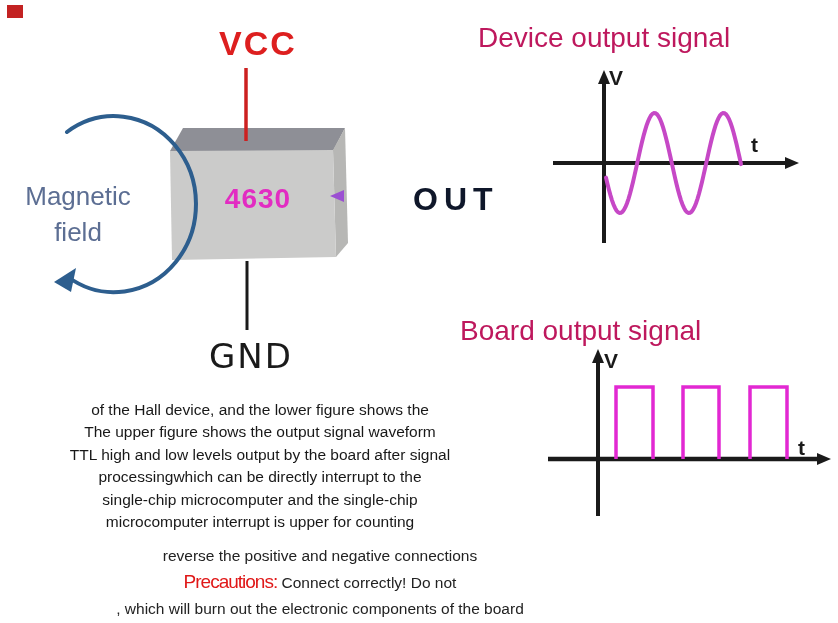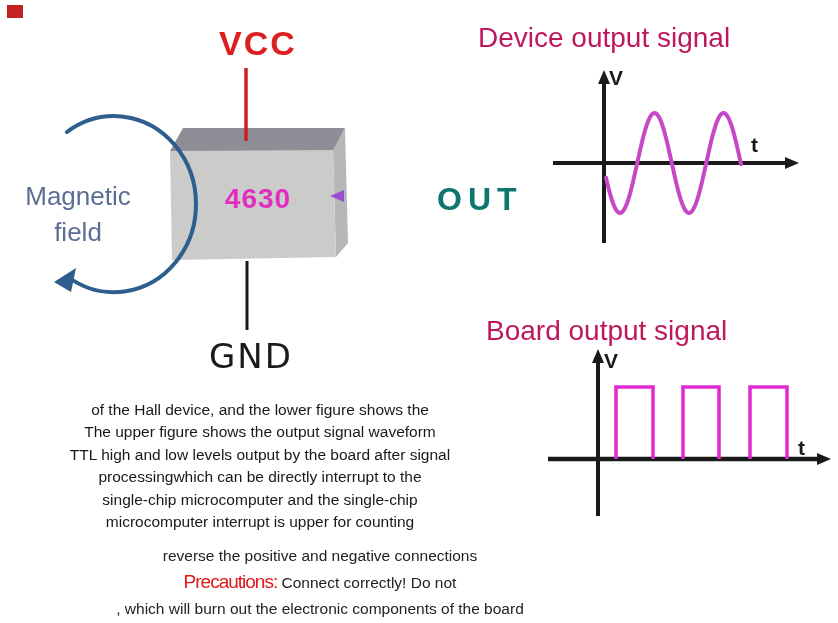--- a/index.html
+++ b/index.html
@@ -14,21 +14,21 @@
 
   .vcc-label{left:218px;top:24px;width:80px;text-align:center;font-size:34px;font-weight:bold;letter-spacing:2px;}
   .chip-label{left:218px;top:183px;width:80px;text-align:center;font-size:28px;font-weight:bold;letter-spacing:1px;}
   .out-label{left:413px;top:181px;width:90px;font-size:32px;font-weight:bold;letter-spacing:6px;}
   .gnd-label{left:206px;top:336px;width:90px;text-align:center;font-size:34px;letter-spacing:2px;color:#111;}
 
   .magnetic-label{left:2px;top:178px;width:152px;text-align:center;font-size:26px;line-height:36px;}
 
   .graph-title{font-size:28px;color:#be185d;white-space:nowrap;}
   .device-title{left:478px;top:22px;}
-  .board-title{left:486px;top:315px;}
+  .board-title{left:460px;top:315px;}
 
   .axis-label{font-size:21px;font-weight:bold;color:#1a1a1a;}
   .device-v{left:609px;top:66px;}
   .device-t{left:751px;top:133px;}
   .board-v{left:604px;top:349px;}
   .board-t{left:798px;top:436px;}
 
   .description{left:0px;top:399px;width:520px;text-align:center;
                font-size:15.5px;line-height:22.4px;color:#181818;white-space:nowrap;}
   .description div{white-space:nowrap;}
@@ -91,21 +91,21 @@
         <polyline points="616,459 616,387 653,387 653,459" fill="none" stroke="#e228d2" stroke-width="3.5"></polyline>
         <polyline points="683,459 683,387 719,387 719,459" fill="none" stroke="#e228d2" stroke-width="3.5"></polyline>
         <polyline points="750,459 750,387 787,387 787,459" fill="none" stroke="#e228d2" stroke-width="3.5"></polyline>
       </g>
   </svg>
 
   <div class="abs corner-marker" style="background: rgb(195, 34, 34);"></div>
 
   <div class="abs vcc-label mono" style="color: rgb(221, 31, 31);">VCC</div>
   <div class="abs chip-label mono" style="color: rgb(226, 44, 194);">4630</div>
-  <div class="abs out-label mono" style="color: #0f766e; margin-left: 24px;">OUT</div>
+  <div class="abs out-label mono" style="color: #0f172a;">OUT</div>
   <div class="abs gnd-label sans" style="color: rgb(26, 26, 26);">GND</div>
 
   <div class="abs magnetic-label mono" style="color: rgb(92, 110, 147);">
     <div>Magnetic</div>
     <div>field</div>
   </div>
 
   <div class="abs graph-title device-title mono">Device output signal</div>
   <div class="abs graph-title board-title mono">Board output signal</div>
 

